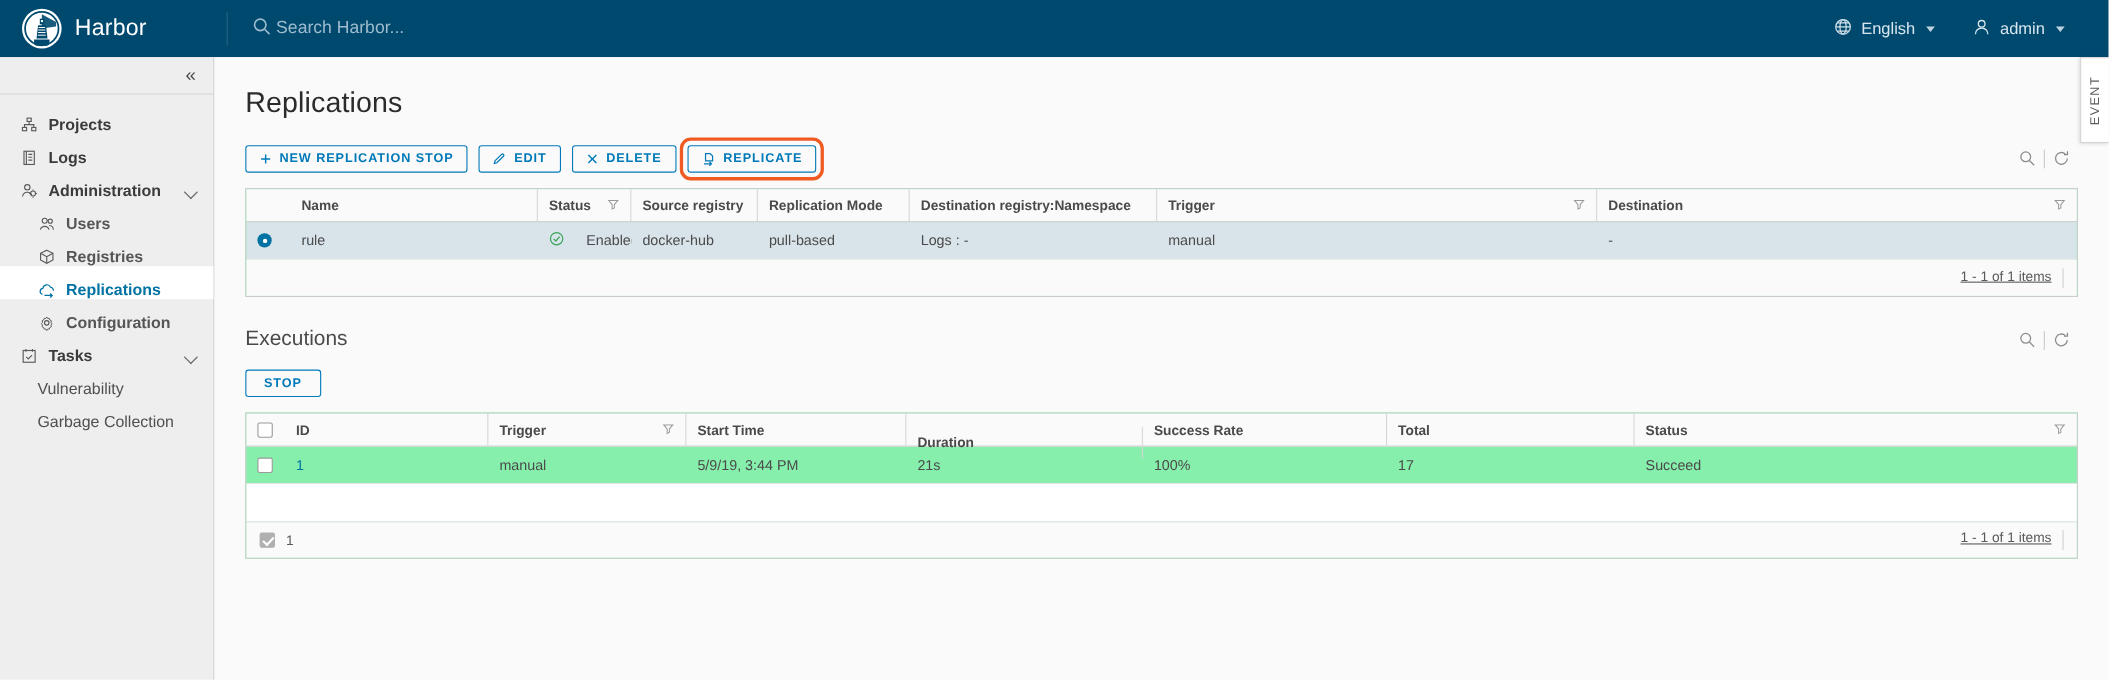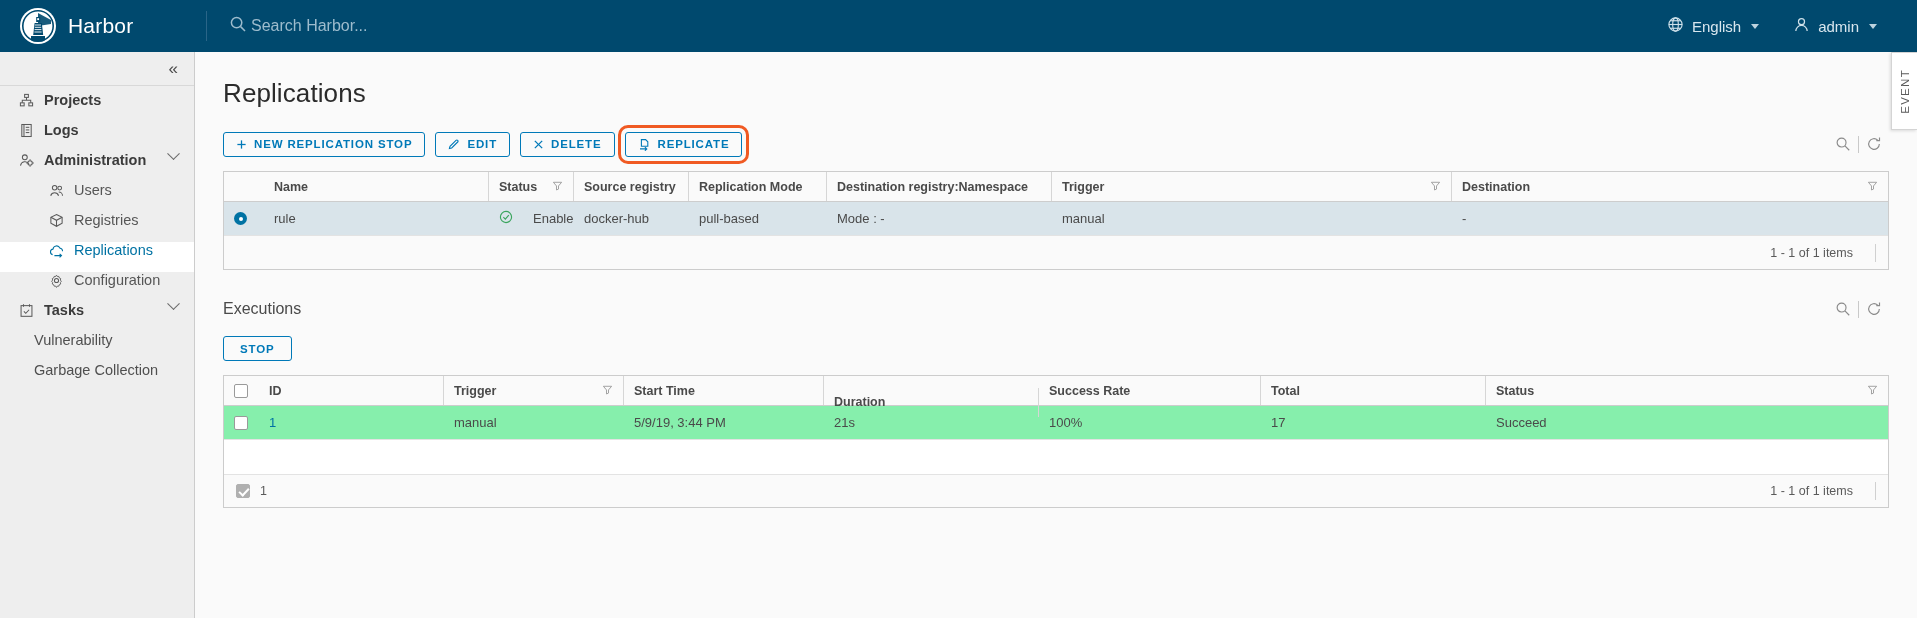--- a/index.html
+++ b/index.html
@@ -101,31 +101,31 @@
     justify-content: flex-end;
     padding-right: 16px;
     border-bottom: 1px solid #d8d8d8;
     cursor: pointer;
     color: #4a4a4a;
     font-size: 17px;
   }
   .nav { padding-top: 6px; }
   .nav-item {
     display: flex;
-    align-items: flex-start;
+    align-items: flex-end;
     height: 30px;
     padding-left: 18px;
     font-size: 14.5px;
     color: #4f4f4f;
     cursor: pointer;
     gap: 9px;
     position: relative;
   }
   .nav-item.top { font-weight: bold; color: #3b3b3b; }
-  .nav-item.sub { padding-left: 48px; font-weight: normal; color: #565656; }
+  .nav-item.sub { padding-left: 34px; font-weight: bold; color: #565656; }
   .nav-item.active {
     background: #ffffff;
     color: #0072a3;
   }
   .nav-item.active .nav-icon svg { stroke: #0072a3; }
   .nav-item.plain { padding-left: 34px; }
   .nav-icon {
     width: 17px; height: 17px;
     display: inline-flex;
     align-items: center; justify-content: center;
@@ -245,22 +245,22 @@
     font-size: 12.5px;
     color: #5a5a5a;
     padding: 0 12px;
     border-top: 1px solid #e3e3e3;
   }
   .dg-foot.with-body { border-top: none; }
   .dg-empty-space { height: 34px; background: #fff; }
   .foot-right {
     margin-left: auto;
     display: flex;
-    align-items: center;
-    gap: 22px;
+    gap: 10px;
+    text-decoration: underline;
   }
   .foot-sep { width: 1px; height: 18px; background: #d0d0d0; }
 
   .radio-sel {
     width: 13px; height: 13px; border-radius: 50%;
     background: #0072a3;
     display: inline-flex; align-items: center; justify-content: center;
   }
   .radio-sel::after {
     content: ""; width: 4px; height: 4px; border-radius: 50%; background: #fff;
@@ -283,21 +283,21 @@
     left: 4px; top: 1px;
     width: 4px; height: 8px;
     border-right: 2px solid #fff;
     border-bottom: 2px solid #fff;
     transform: rotate(43deg);
   }
   .status-ok { display: inline-flex; align-items: center; gap: 20px; }
   .link { color: #0072a3; cursor: pointer; }
 
   h2.section-title {
-    font-size: 16px;
+    font-size: 19px;
     font-weight: 400;
     color: #4a4a4a;
     margin: 26px 0 0 0;
   }
   .section-head { display: flex; align-items: center; }
 
   
   .event-tab {
     position: absolute;
     right: 0;
@@ -600,21 +600,21 @@
               <svg width="14" height="14" viewBox="0 0 16 16" fill="none" stroke="#3aa55d" stroke-width="1.3">
                 <circle cx="8" cy="8" r="6.4"></circle>
                   <path d="M5 8.2 l2.2 2.2 l4 -4.6"></path>
               </svg>
             </span>
             <span>Enabled</span>
           </span>
         </div>
         <div class="cell" style="width:115px;">docker-hub</div>
         <div class="cell" style="width:138px;">pull-based</div>
-        <div class="cell" style="width:225px;">Mode : -</div>
+        <div class="cell" style="width:225px;">Logs : -</div>
         <div class="cell" style="width:400px;">manual</div>
         <div class="cell" style="flex:1;">-</div>
       </div>
 
       <div class="dg-foot with-body">
         <div class="foot-right">
           <span>1 - 1 of 1 items</span>
           <span class="foot-sep"></span>
         </div>
       </div>

